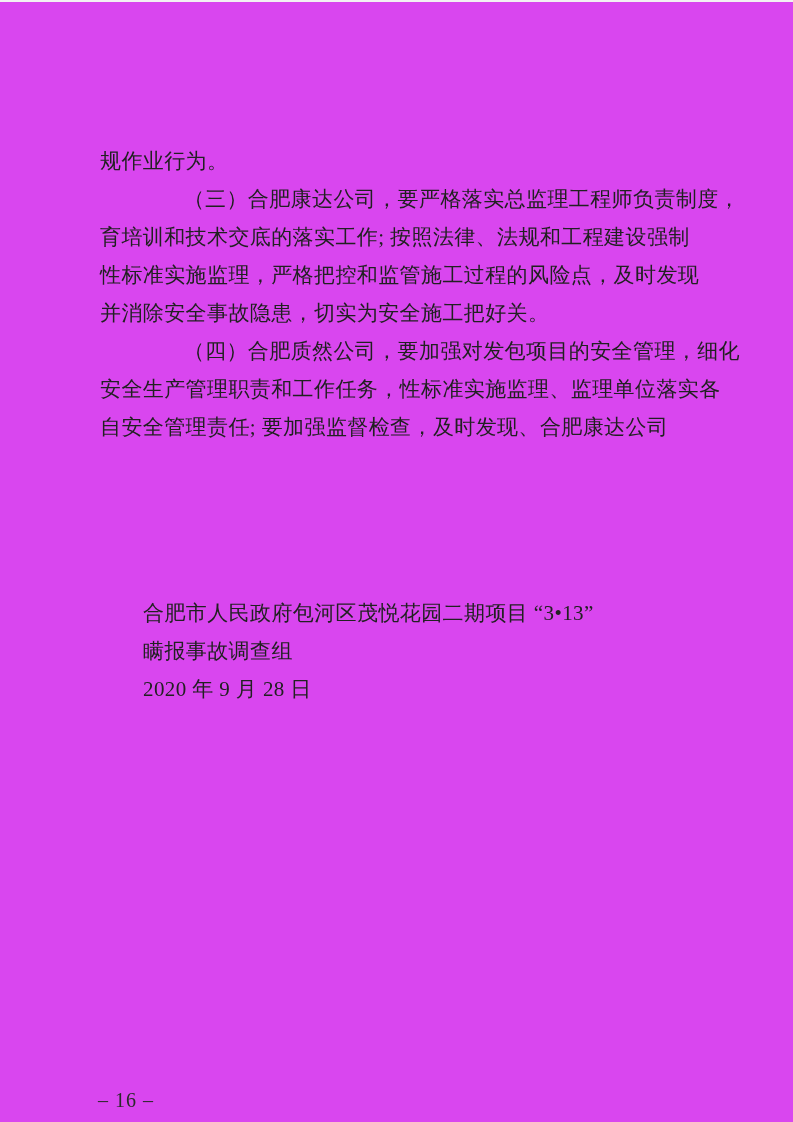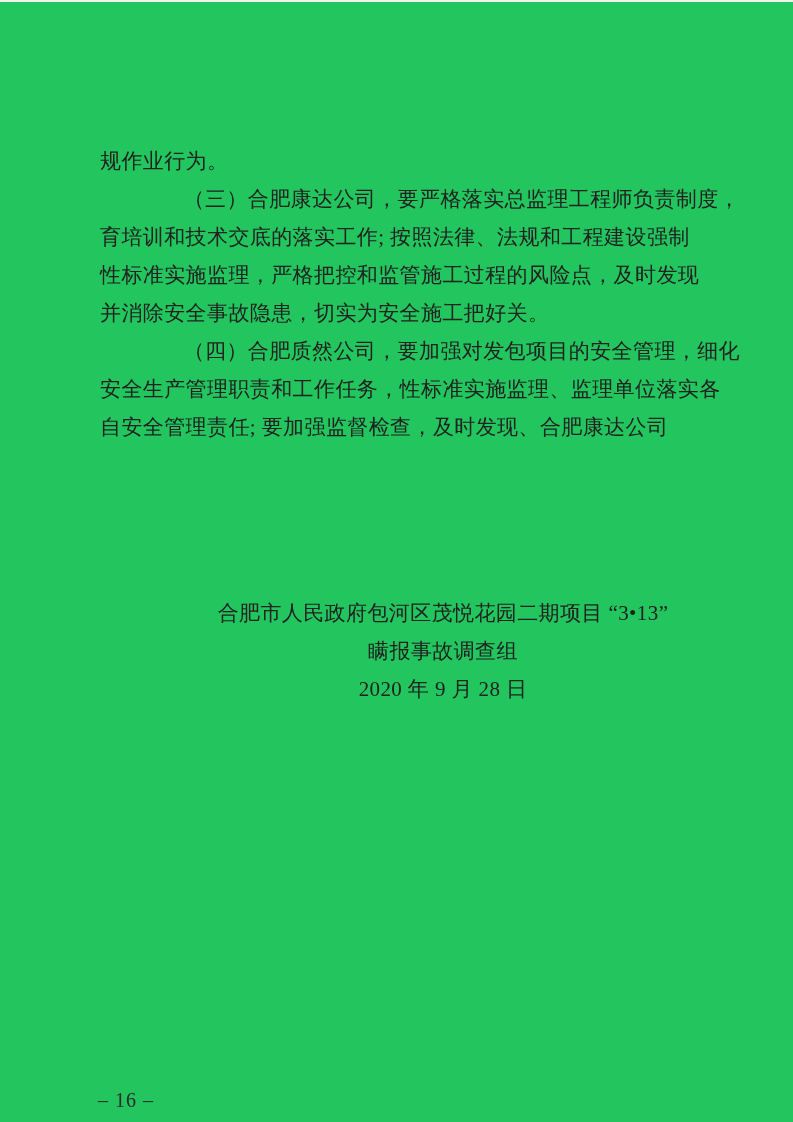--- a/index.html
+++ b/index.html
@@ -4,21 +4,21 @@
 <style>
   html, body {
     margin: 0;
     padding: 0;
     background: #ffffff;
   }
   .page {
     position: relative;
     width: 793px;
     height: 1122px;
-    background: #22c55e;
+    background: #d946ef;
     overflow: hidden;
     font-family: "Liberation Serif", "DejaVu Serif", serif;
     color: #212121;
   }
   .scan-edge {
     position: absolute;
     top: 0;
     left: 0;
     width: 100%;
     height: 2px;
@@ -39,21 +39,21 @@
   }
   .body-text .line.indent {
     text-indent: 33px;
     text-align: right;
   }
   .signature-block {
     position: absolute;
     left: 143px;
     top: 594px;
     width: 600px;
-    text-align: center;
+    text-align: left;
   }
   .signature-block .sig-line {
     font-size: 21px;
     line-height: 38px;
     letter-spacing: 0.4px;
     white-space: nowrap;
     height: 38px;
   }
   .page-number {
     position: absolute;

